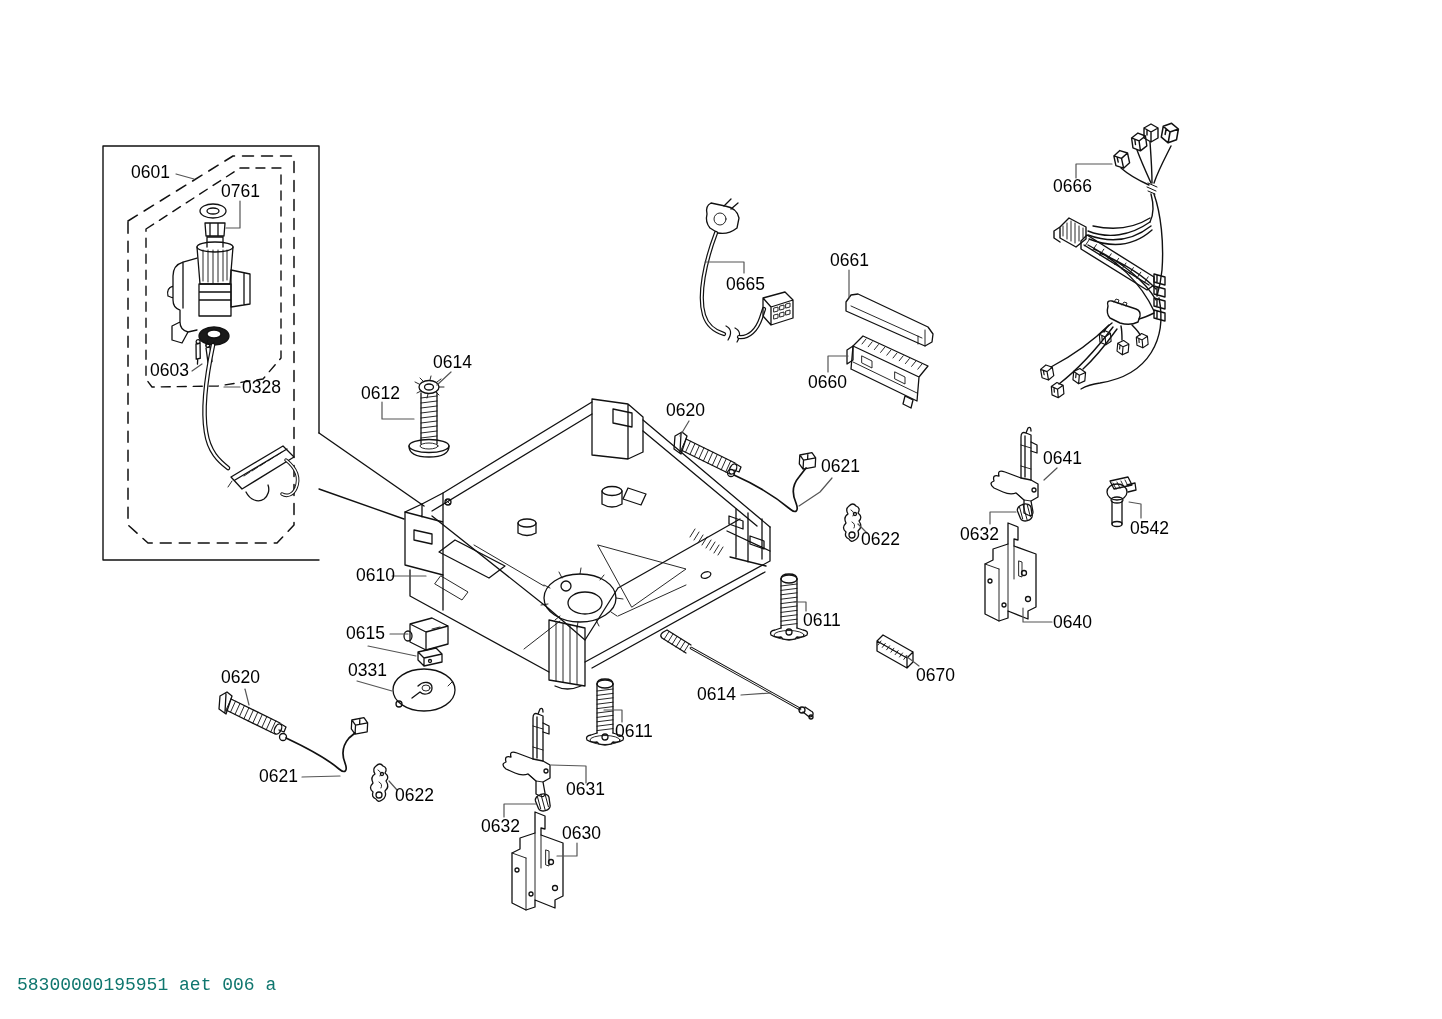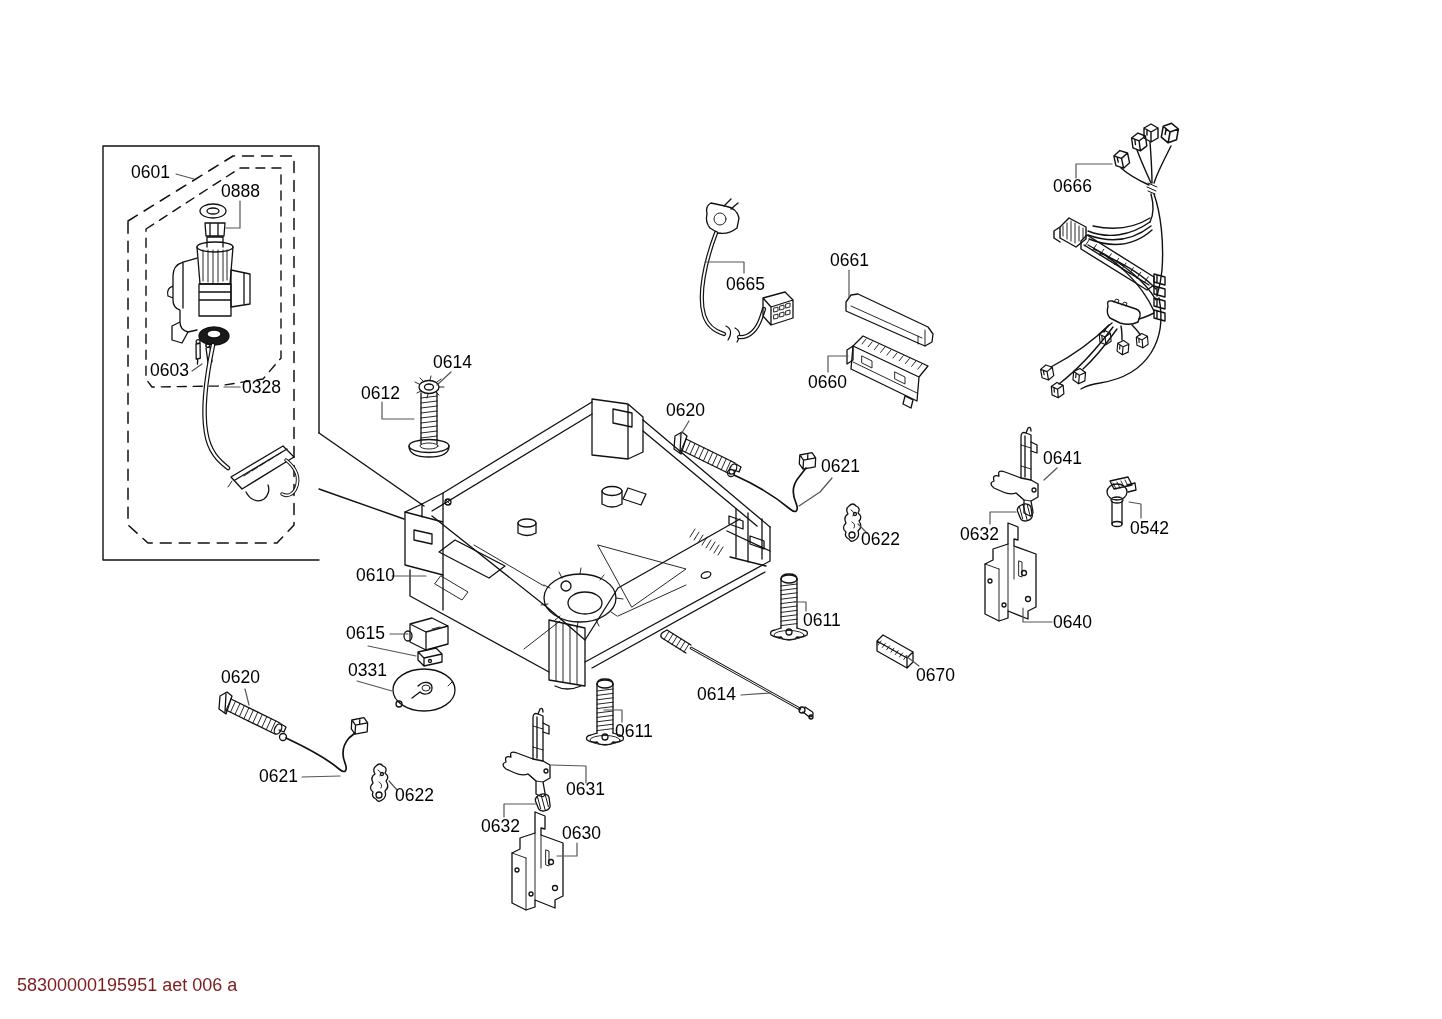--- a/index.html
+++ b/index.html
@@ -1,22 +1,22 @@
 <!DOCTYPE html>
 <html><head>
 <meta charset="utf-8">
 <style>
   html,body{margin:0;padding:0;background:#fff;}
   .stage{position:relative;width:1442px;height:1019px;background:#ffffff;overflow:hidden;
          font-family:"Liberation Sans",sans-serif;}
   .stage svg{position:absolute;left:0;top:0;}
   .lbl{position:absolute;font-size:17.5px;color:#000;white-space:nowrap;line-height:1;
        font-family:"Liberation Sans",sans-serif;}
-  .footer{position:absolute;left:17px;top:975px;font-size:18px;color:#7f1d1d;
-          font-family:Liberation Sans, sans-serif;}
+  .footer{position:absolute;left:17px;top:975px;font-size:18px;color:#0f766e;
+          font-family:Liberation Mono, monospace;}
 </style>
 </head>
 <body>
 
 <div class="stage">
 <svg width="1442" height="1019" viewBox="0 0 1442 1019" fill="none" stroke="#111" stroke-width="1.3" stroke-linecap="round" stroke-linejoin="round">
 
   <defs>
     <g id="spindle">
       <path d="M1,5 L8,1 L13,5 L7,23 L0,18 Z M7,3 L6,21"></path>
@@ -308,21 +308,21 @@
     <path d="M622,722 L622,710 L604,710"></path>
     <path d="M302,777 L340,776"></path>
     <path d="M586,783 L586,766 L551,765"></path>
     <path d="M397,790 L389,781"></path>
     <path d="M504,817 L504,804 L536,804"></path>
     <path d="M577,843 L577,856 L557,856"></path>
   </g>
 </svg>
 
   <div class="lbl" style="left:131px;top:164px">0601</div>
-  <div class="lbl" style="left:221px;top:183px">0888</div>
+  <div class="lbl" style="left:221px;top:183px">0761</div>
   <div class="lbl" style="left:150px;top:362px">0603</div>
   <div class="lbl" style="left:242px;top:379px">0328</div>
   <div class="lbl" style="left:433px;top:354px">0614</div>
   <div class="lbl" style="left:361px;top:385px">0612</div>
   <div class="lbl" style="left:666px;top:402px">0620</div>
   <div class="lbl" style="left:726px;top:276px">0665</div>
   <div class="lbl" style="left:830px;top:252px">0661</div>
   <div class="lbl" style="left:1053px;top:178px">0666</div>
   <div class="lbl" style="left:808px;top:374px">0660</div>
   <div class="lbl" style="left:821px;top:458px">0621</div>

